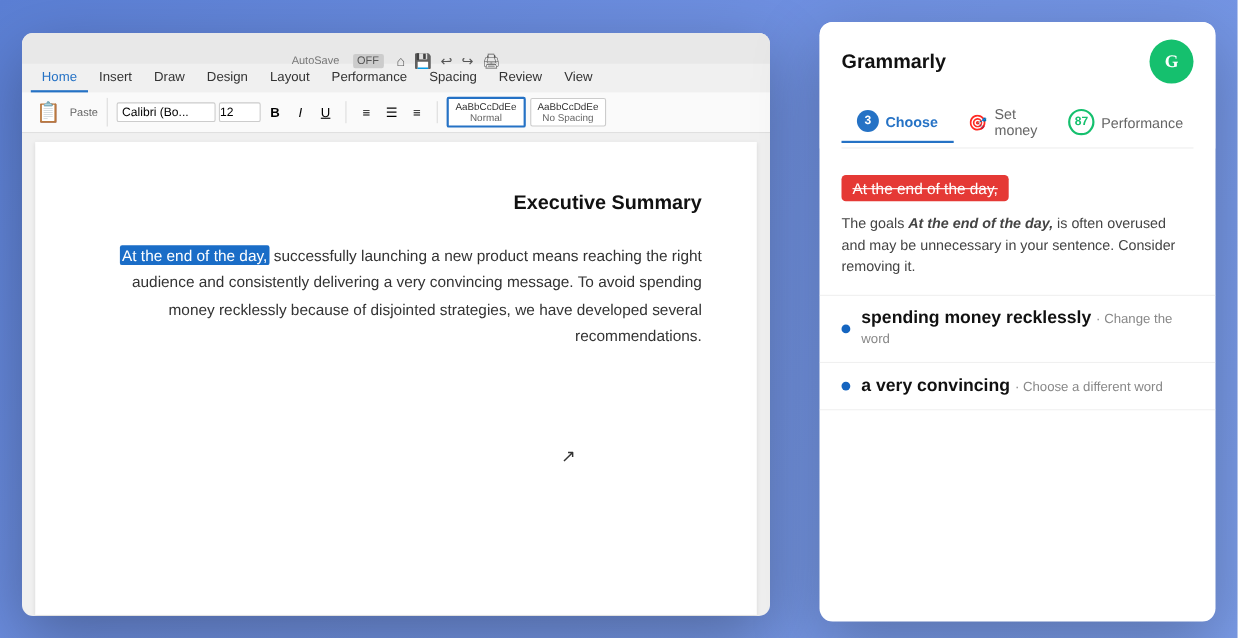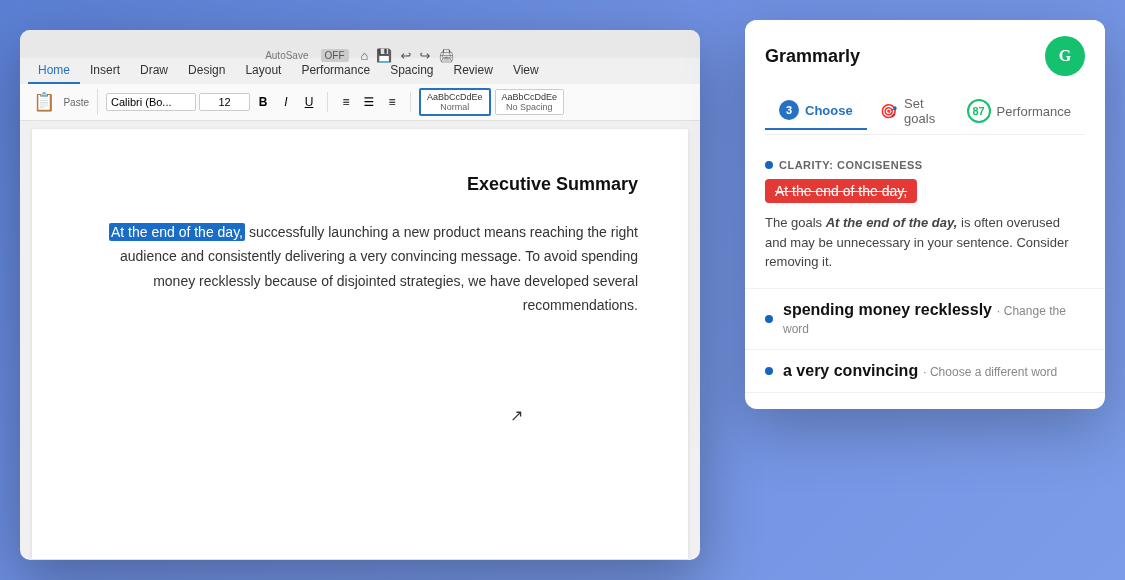--- a/index.html
+++ b/index.html
@@ -111,22 +111,21 @@
       border-radius: 2px;
       width: 90px;
     }
 
     .font-size {
       font-size: 11px;
       padding: 2px 0;
       background: white;
       border: 1px solid #ccc;
       border-radius: 2px;
-      width: 51px;
-      text-align: center;
+      width: 38px;
     }
 
     .ribbon-btn {
       font-size: 11px;
       padding: 2px 5px;
       color: #333;
       cursor: pointer;
       border-radius: 2px;
     }
 
@@ -188,21 +187,21 @@
       padding: 1px 2px;
       border-radius: 2px;
     }
 
     
     .grammarly-panel {
       position: absolute;
       top: 20px;
       right: 20px;
       width: 360px;
-      height: 389px;
+      height: 545px;
       background: white;
       border-radius: 12px;
       box-shadow: 0 20px 60px rgba(0,0,0,0.25);
       overflow: hidden;
       display: flex;
       flex-direction: column;
     }
 
     .grammarly-header {
       padding: 16px 20px 0 20px;
@@ -496,37 +495,33 @@
       </div>
     </div>
 
     <div class="grammarly-tabs">
       <div class="g-tab active">
         <div class="alert-badge">3</div>
         <span>Choose</span>
       </div>
       <div class="g-tab">
         <span class="goal-icon">🎯</span>
-        <span>Set goals</span>
+        <span>Set money</span>
       </div>
       <div class="g-tab">
         <div class="performance-badge">87</div>
         <span>Performance</span>
       </div>
     </div>
   </div>
 
 
   <div class="alerts-body">
 
     <div class="alert-card">
-      <div class="alert-type-label">
-        <div class="alert-dot"></div>
-        <span>CLARITY: CONCISENESS</span>
-      </div>
       <div class="strikethrough-phrase">At the end of the day,</div>
       <div class="alert-description">
         <span>The goals </span><em>At the end of the day,</em><span> is often overused and may be unnecessary in your sentence. Consider removing it.</span>
       </div>
     </div>
 
     <div class="suggestion-item">
       <div class="suggestion-dot"></div>
       <div>
         <span class="suggestion-keyword">spending money recklessly</span>

